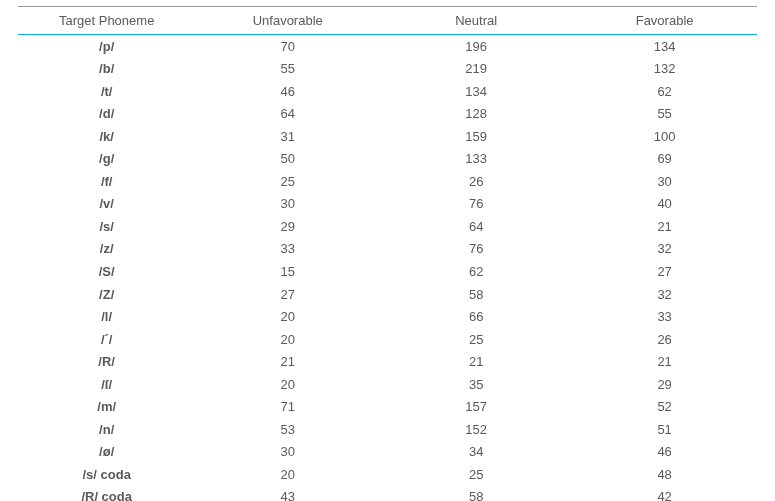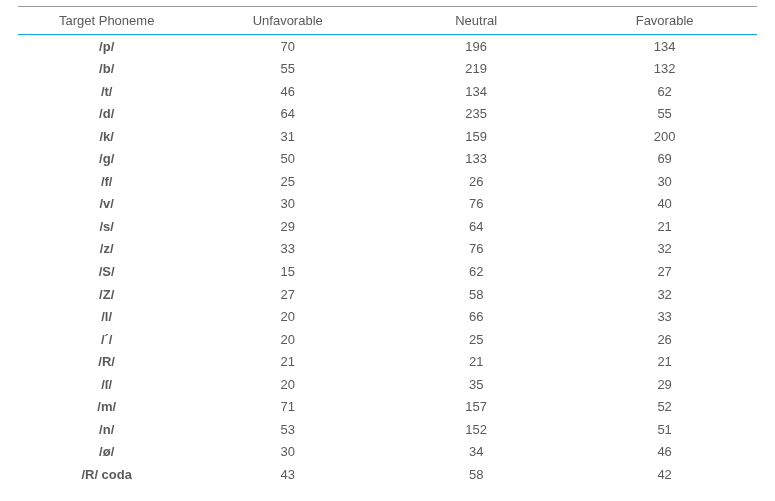--- a/index.html
+++ b/index.html
@@ -78,28 +78,28 @@
         </tr>
       <tr>
           <td class="phon">/t/</td>
           <td>46</td>
           <td>134</td>
           <td>62</td>
         </tr>
       <tr>
           <td class="phon">/d/</td>
           <td>64</td>
-          <td>235</td>
+          <td>128</td>
           <td>55</td>
         </tr>
       <tr>
           <td class="phon">/k/</td>
           <td>31</td>
           <td>159</td>
-          <td>200</td>
+          <td>100</td>
         </tr>
       <tr>
           <td class="phon">/g/</td>
           <td>50</td>
           <td>133</td>
           <td>69</td>
         </tr>
       <tr>
           <td class="phon">/f/</td>
           <td>25</td>
@@ -172,20 +172,26 @@
           <td>152</td>
           <td>51</td>
         </tr>
       <tr>
           <td class="phon">/ø/</td>
           <td>30</td>
           <td>34</td>
           <td>46</td>
         </tr>
       <tr>
+          <td class="phon">/s/ coda</td>
+          <td>20</td>
+          <td>25</td>
+          <td>48</td>
+        </tr>
+      <tr>
           <td class="phon">/R/ coda</td>
           <td>43</td>
           <td>58</td>
           <td>42</td>
         </tr>
 
     </tbody>
   </table>
 </div>
 

